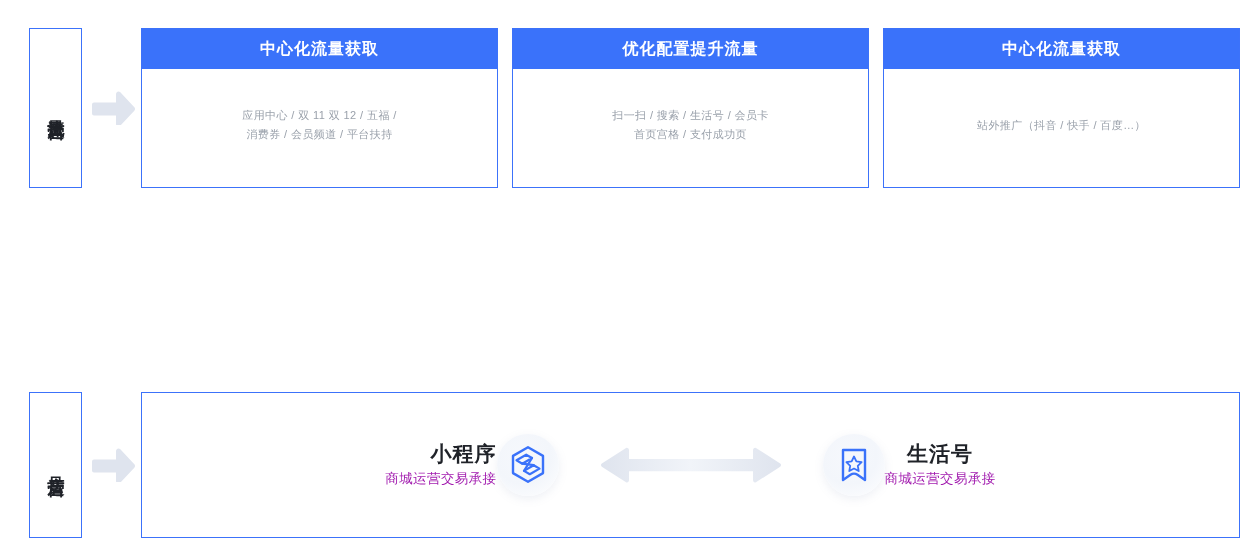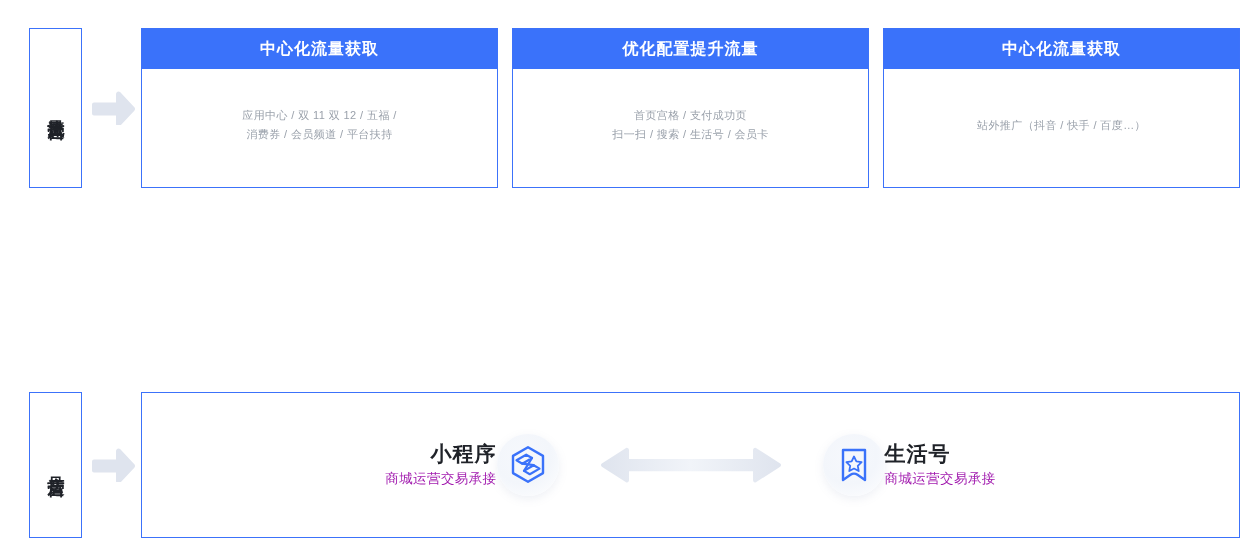--- a/index.html
+++ b/index.html
@@ -122,21 +122,21 @@
     background: #ffffff;
     display: flex;
     align-items: center;
     justify-content: center;
   }
   .node {
     display: flex;
     align-items: center;
   }
   .node-texts-right { text-align: right; }
-  .node-texts-left  { text-align: left; }
+  .node-texts-left  { text-align: center; }
   .node-title {
     font-size: 21px;
     font-weight: 700;
     color: #1f2228;
     letter-spacing: 1px;
     line-height: 1.25;
   }
   .node-sub {
     font-size: 13.5px;
     color: #a21caf;
@@ -189,22 +189,22 @@
             <div>应用中心 / 双 11 双 12 / 五福 /</div>
             <div>消费券 / 会员频道 / 平台扶持</div>
           </div>
         </div>
       </div>
 
       <div class="card">
         <div class="card-header">优化配置提升流量</div>
         <div class="card-body">
           <div class="card-lines">
+            <div>扫一扫 / 搜索 / 生活号 / 会员卡</div>
             <div>首页宫格 / 支付成功页</div>
-            <div>扫一扫 / 搜索 / 生活号 / 会员卡</div>
           </div>
         </div>
       </div>
 
       <div class="card">
         <div class="card-header">中心化流量获取</div>
         <div class="card-body">
           <div class="card-lines">
             <div>站外推广（抖音 / 快手 / 百度…）</div>
           </div>

